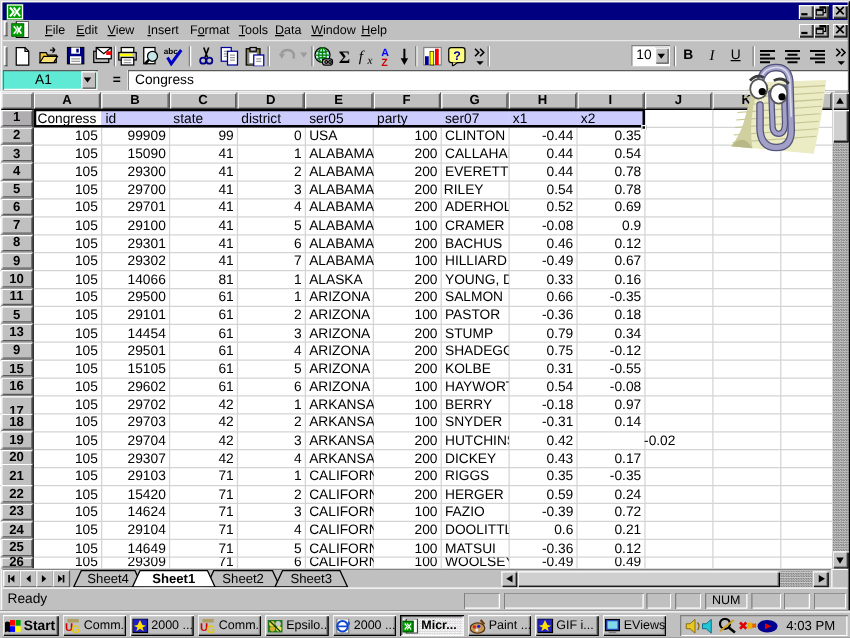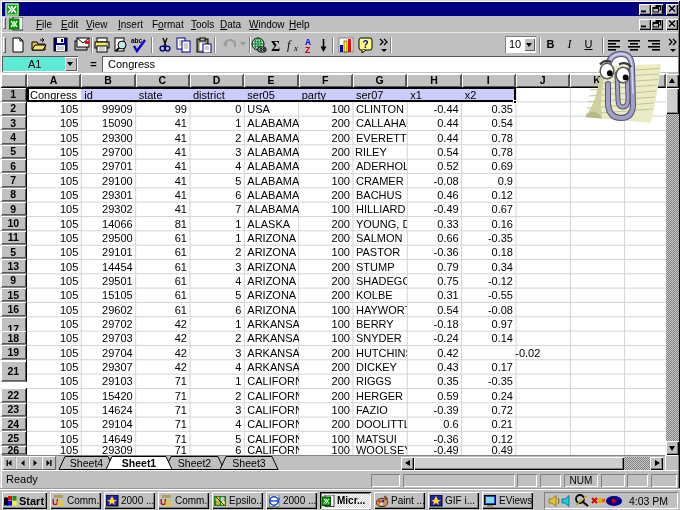--- a/index.html
+++ b/index.html
@@ -375,21 +375,21 @@
     </div>
 <div class="rhdr" style="left:0.5px;top:258.11px;width:26.50px;height:14.33px">
       <span>18</span>
     </div>
 <div class="rhdr" style="left:0.5px;top:272.44px;width:26.50px;height:14.33px">
       <span>19</span>
     </div>
 <div class="rhdr" style="left:0.5px;top:286.77px;width:26.50px;height:14.33px">
       <span>20</span>
     </div>
-<div class="rhdr" style="left:0.5px;top:288px;width:26.50px;height:21px">
+<div class="rhdr" style="left:0.5px;top:298px;width:26.50px;height:21px">
       <span>21</span>
     </div>
 <div class="rhdr" style="left:0.5px;top:315.43px;width:26.50px;height:14.33px">
       <span>22</span>
     </div>
 <div class="rhdr" style="left:0.5px;top:329.76px;width:26.50px;height:14.33px">
       <span>23</span>
     </div>
 <div class="rhdr" style="left:0.5px;top:344.09px;width:26.50px;height:14.33px">
       <span>24</span>
@@ -553,21 +553,21 @@
 <div class="cell al" style="left:352.98px;top:243.78px;width:54.33px;height:14.33px">BERRY</div>
 <div class="cell ar" style="left:407.31px;top:243.78px;width:54.33px;height:14.33px">-0.18</div>
 <div class="cell ar" style="left:461.64px;top:243.78px;width:54.33px;height:14.33px">0.97</div>
 <div class="cell ar" style="left:27.00px;top:258.11px;width:54.33px;height:14.33px">105</div>
 <div class="cell ar" style="left:81.33px;top:258.11px;width:54.33px;height:14.33px">29703</div>
 <div class="cell ar" style="left:135.66px;top:258.11px;width:54.33px;height:14.33px">42</div>
 <div class="cell ar" style="left:189.99px;top:258.11px;width:54.33px;height:14.33px">2</div>
 <div class="cell al" style="left:244.32px;top:258.11px;width:54.33px;height:14.33px">ARKANSAS</div>
 <div class="cell ar" style="left:298.65px;top:258.11px;width:54.33px;height:14.33px">100</div>
 <div class="cell al" style="left:352.98px;top:258.11px;width:54.33px;height:14.33px">SNYDER</div>
-<div class="cell ar" style="left:407.31px;top:258.11px;width:54.33px;height:14.33px">-0.24</div>
+<div class="cell ar" style="left:407.31px;top:258.11px;width:54.33px;height:14.33px">-0.31</div>
 <div class="cell ar" style="left:461.64px;top:258.11px;width:54.33px;height:14.33px">0.14</div>
 <div class="cell ar" style="left:27.00px;top:272.44px;width:54.33px;height:14.33px">105</div>
 <div class="cell ar" style="left:81.33px;top:272.44px;width:54.33px;height:14.33px">29704</div>
 <div class="cell ar" style="left:135.66px;top:272.44px;width:54.33px;height:14.33px">42</div>
 <div class="cell ar" style="left:189.99px;top:272.44px;width:54.33px;height:14.33px">3</div>
 <div class="cell al" style="left:244.32px;top:272.44px;width:54.33px;height:14.33px">ARKANSAS</div>
 <div class="cell ar" style="left:298.65px;top:272.44px;width:54.33px;height:14.33px">200</div>
 <div class="cell al" style="left:352.98px;top:272.44px;width:54.33px;height:14.33px">HUTCHINSON</div>
 <div class="cell ar" style="left:407.31px;top:272.44px;width:54.33px;height:14.33px">0.42</div>
 <div class="cell ar" style="left:489px;top:272.44px;width:54.33px;height:14.33px">-0.02</div>

